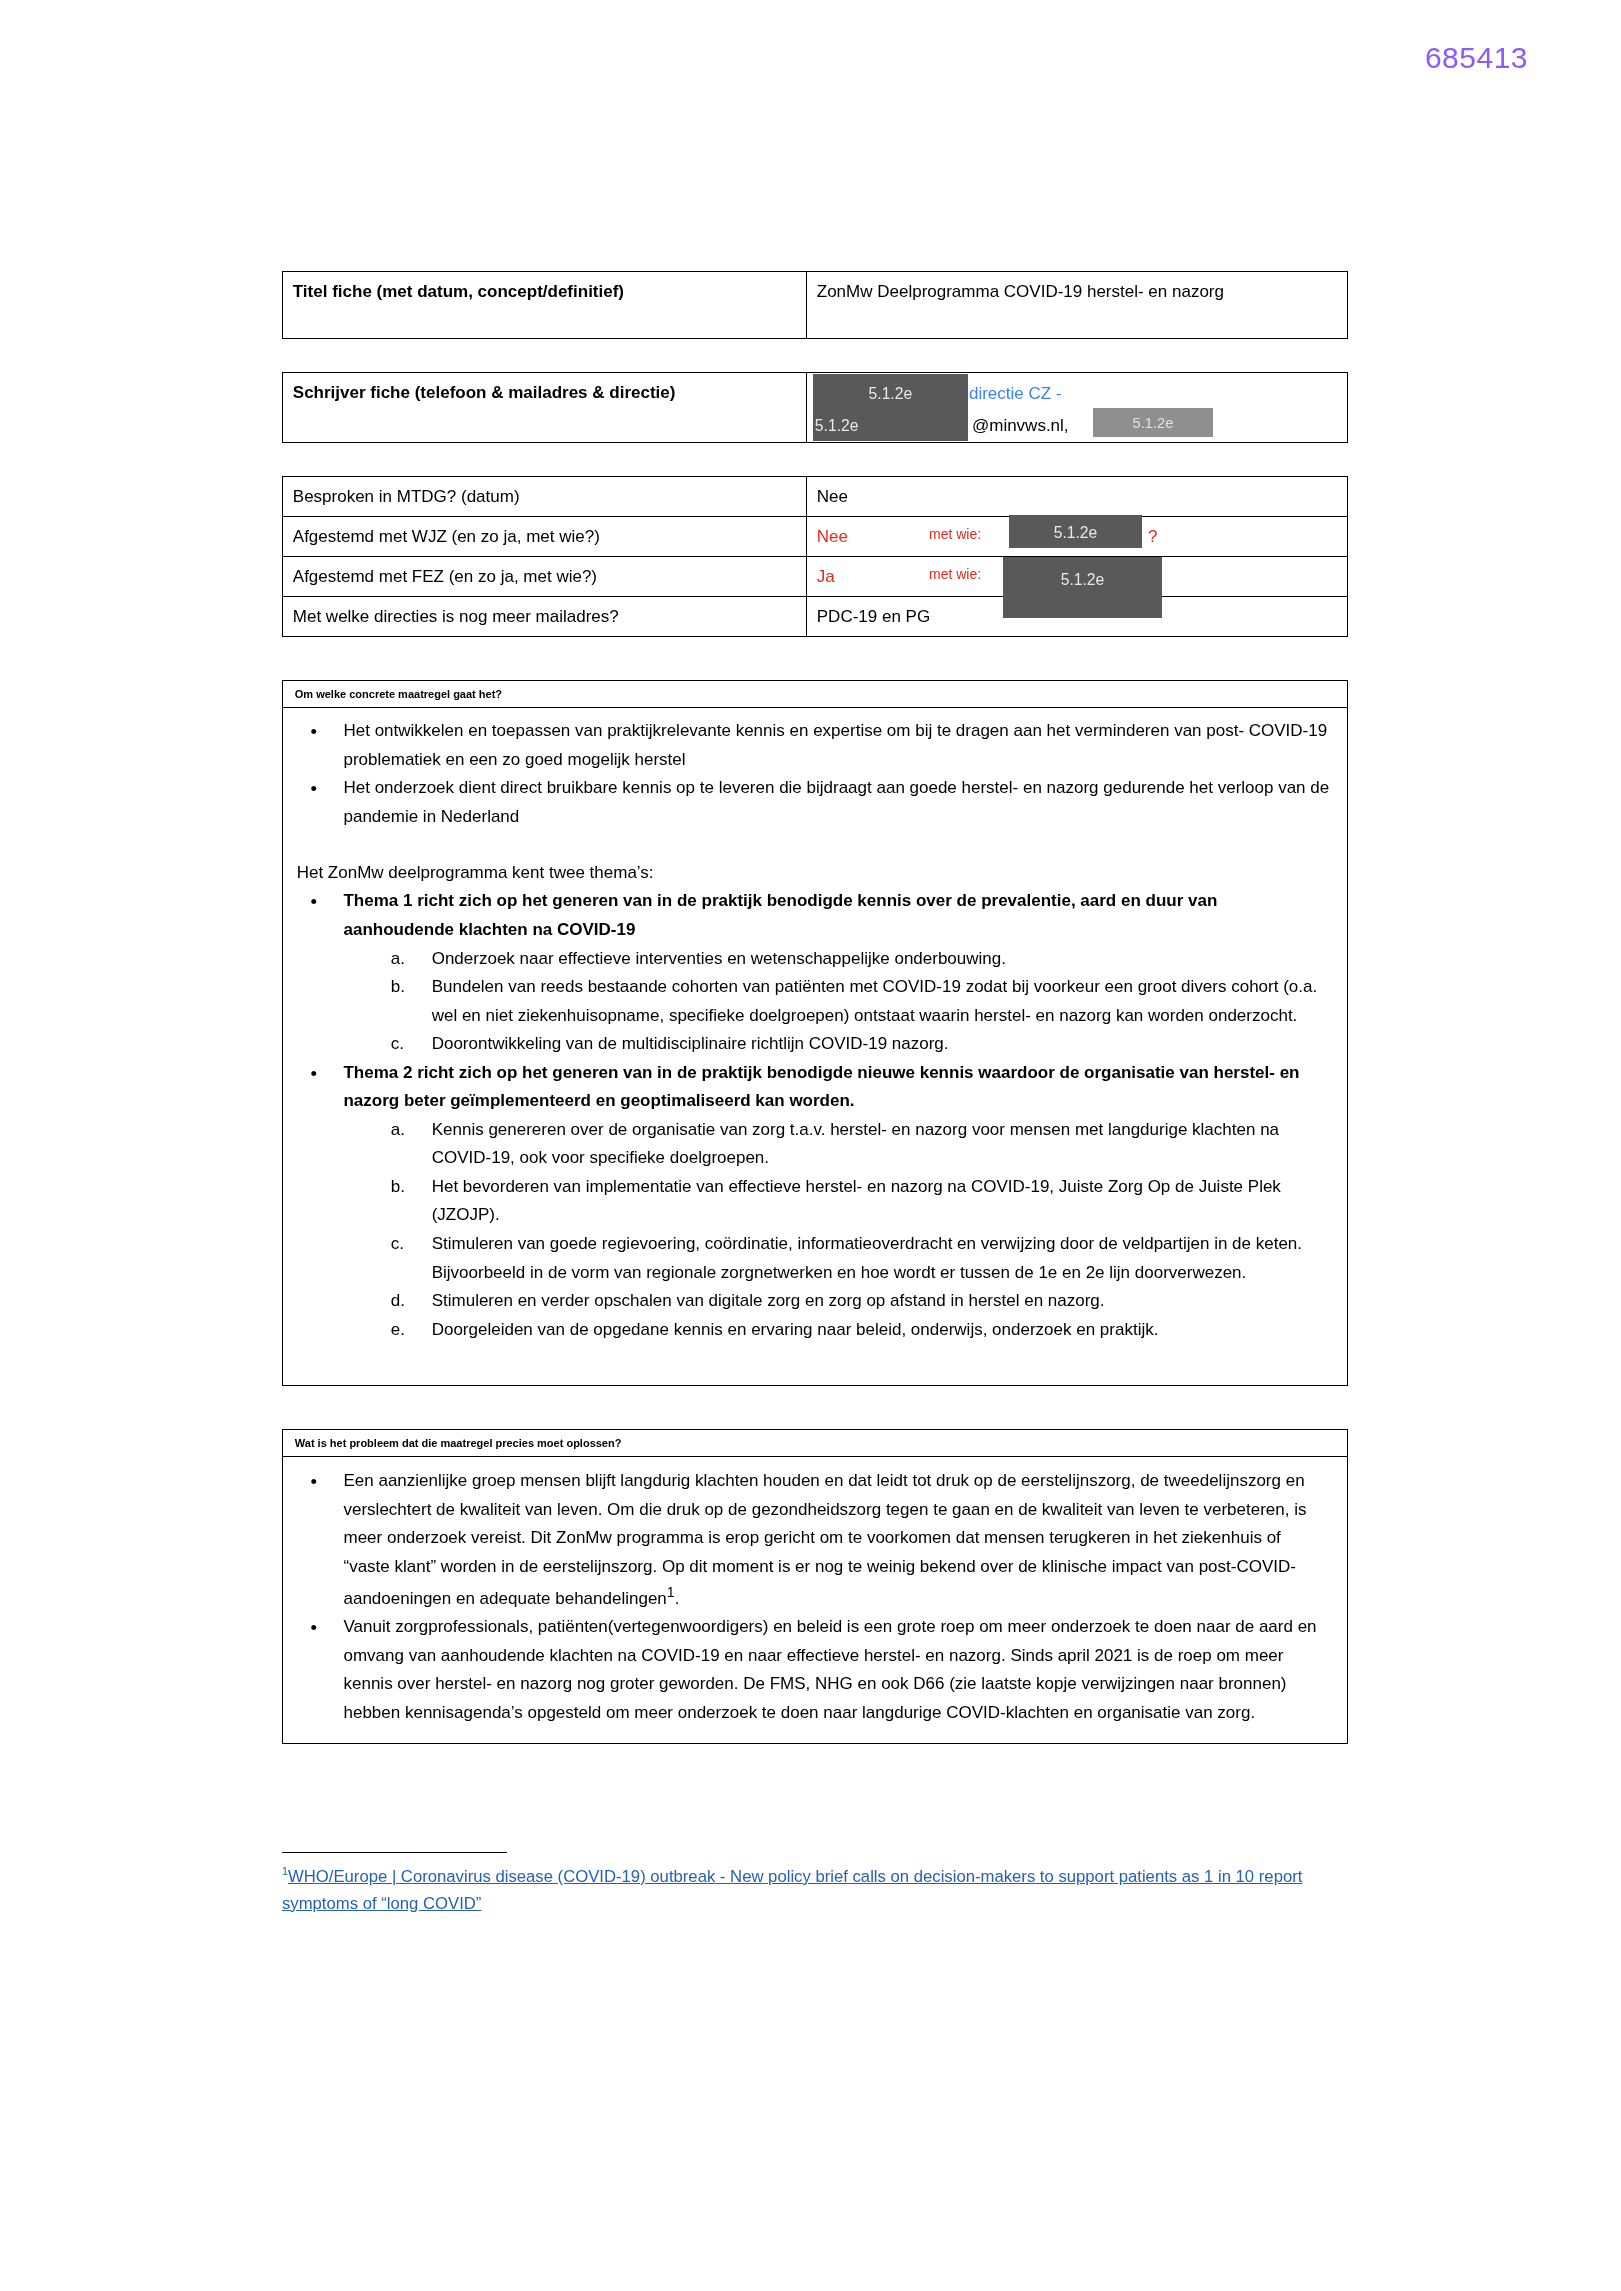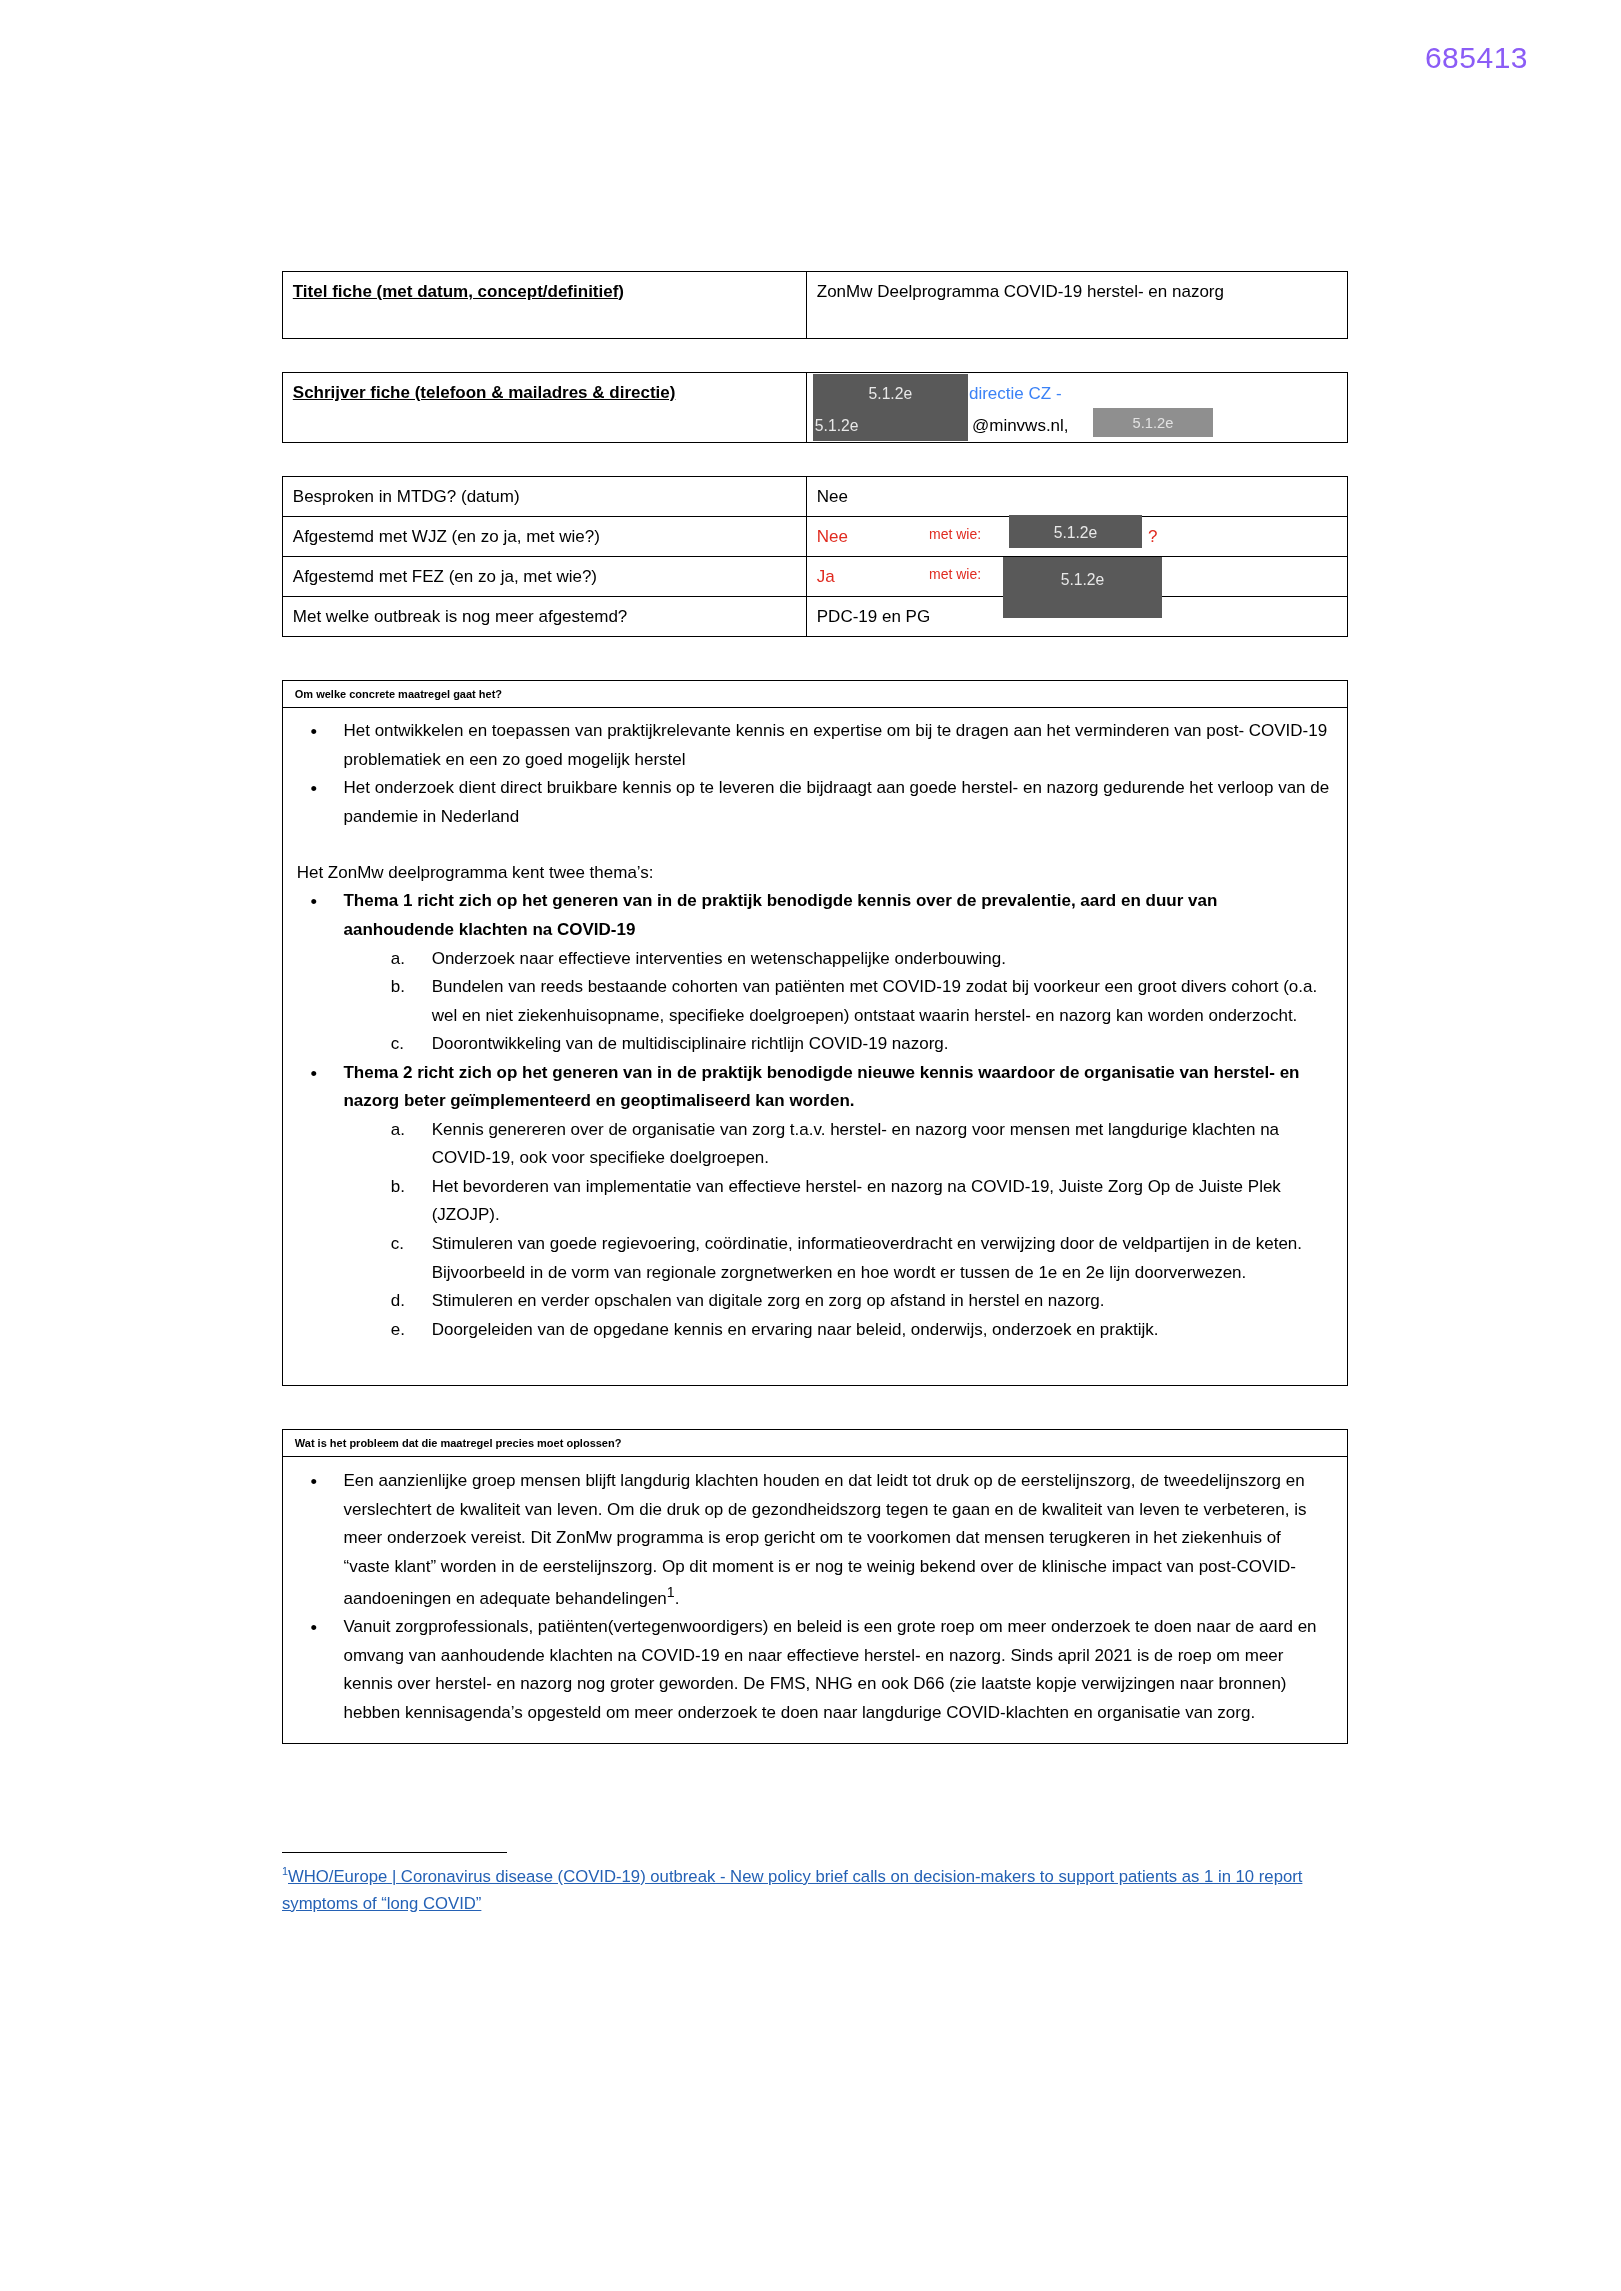--- a/index.html
+++ b/index.html
@@ -51,21 +51,20 @@
     line-height: 1.48;
   }
   table.fiche td {
     border: 1.6px solid #000;
     padding: 6.9px 8.8px 6.9px 9.8px;
     vertical-align: top;
   }
   table.fiche td.lbl {
     width: 49.2%;
     font-weight: bold;
-    text-decoration: underline;
   }
   table.fiche td.lbl-normal {
     width: 49.2%;
     font-weight: normal;
   }
   table.fiche td.val {
     font-weight: normal;
   }
   .gap-34 { height: 33px; }
   .gap-44 { height: 43px; }
@@ -321,21 +320,21 @@
           <td class="lbl-normal">Afgestemd met FEZ (en zo ja, met wie?)</td>
           <td class="afg-cell">
             <div class="afg-inner">
               <span class="afg-yn red">Ja</span>
               <span class="afg-mw red">met wie:</span>
               <span class="afg-box b2">5.1.2e</span>
             </div>
           </td>
         </tr>
         <tr>
-          <td class="lbl-normal">Met welke outbreak is nog meer afgestemd?</td>
+          <td class="lbl-normal">Met welke directies is nog meer mailadres?</td>
           <td class="val">PDC-19 en PG</td>
         </tr>
       </tbody>
     </table>
 
     <div class="gap-44"></div>
 
     <div class="section">
       <div class="section-head">Om welke concrete maatregel gaat het?</div>
       <div class="section-body">

